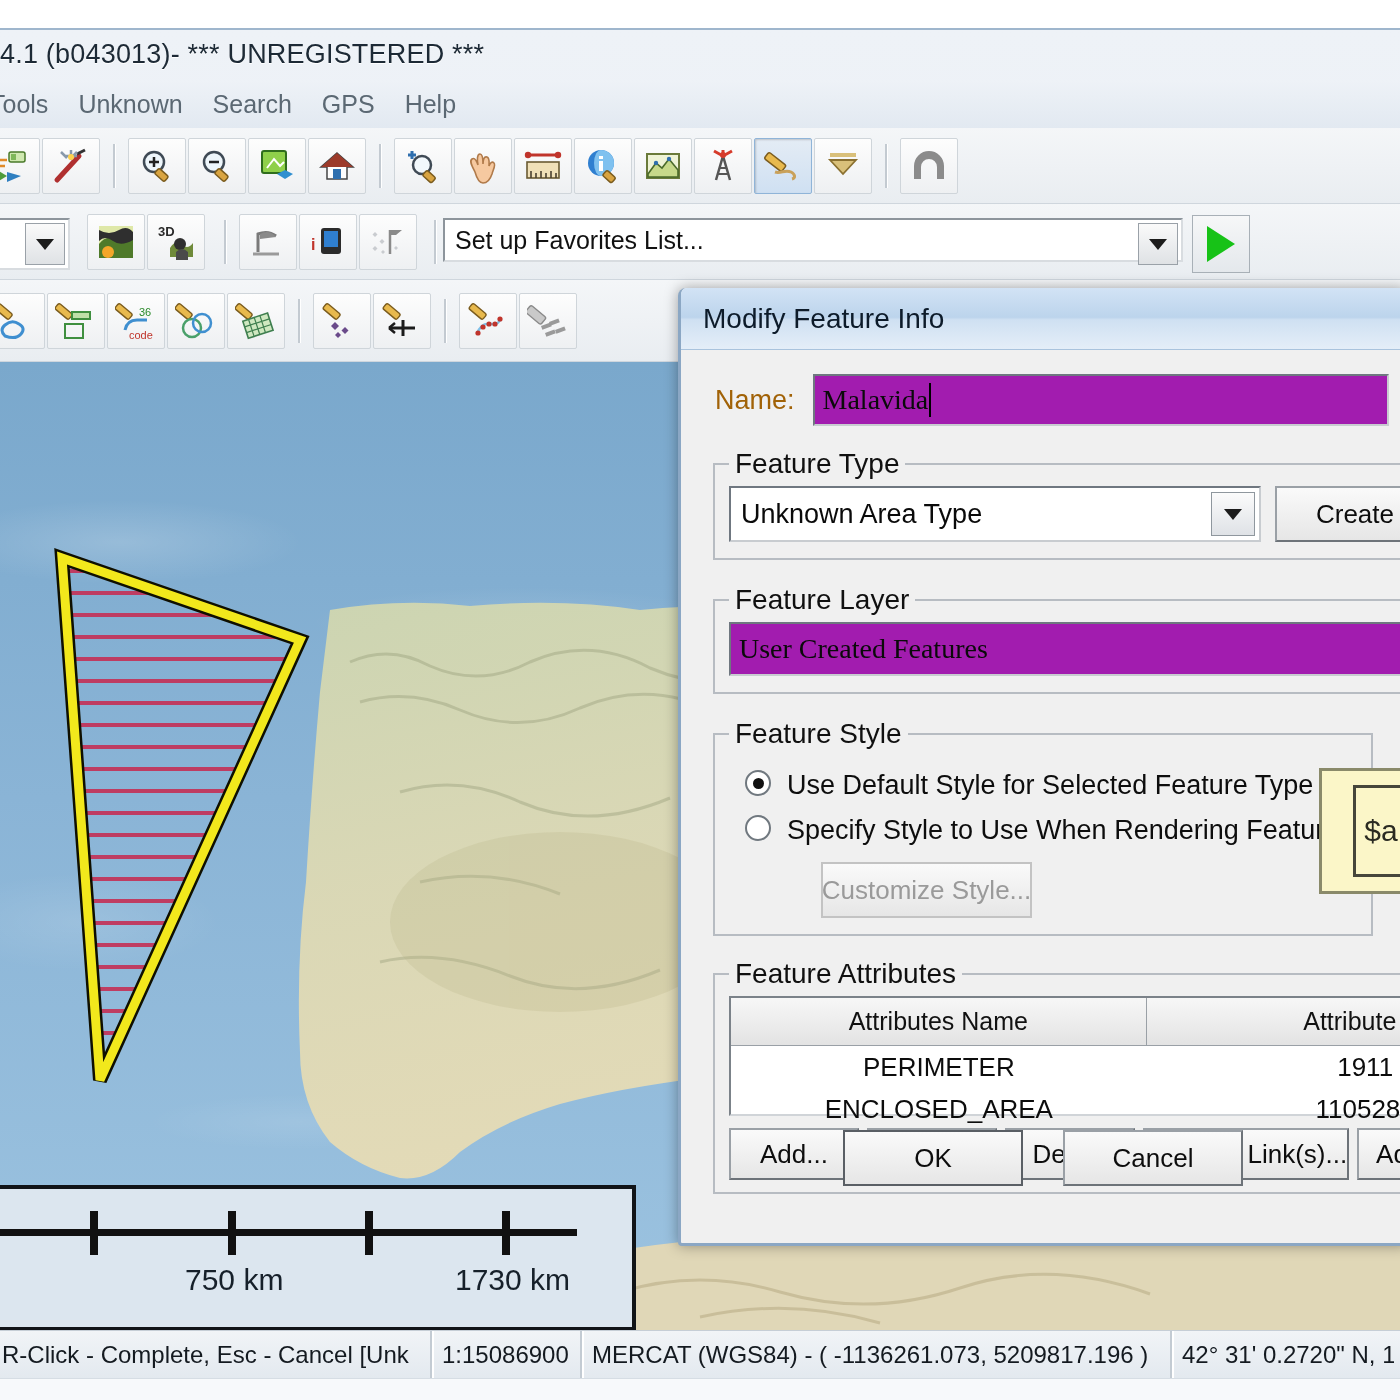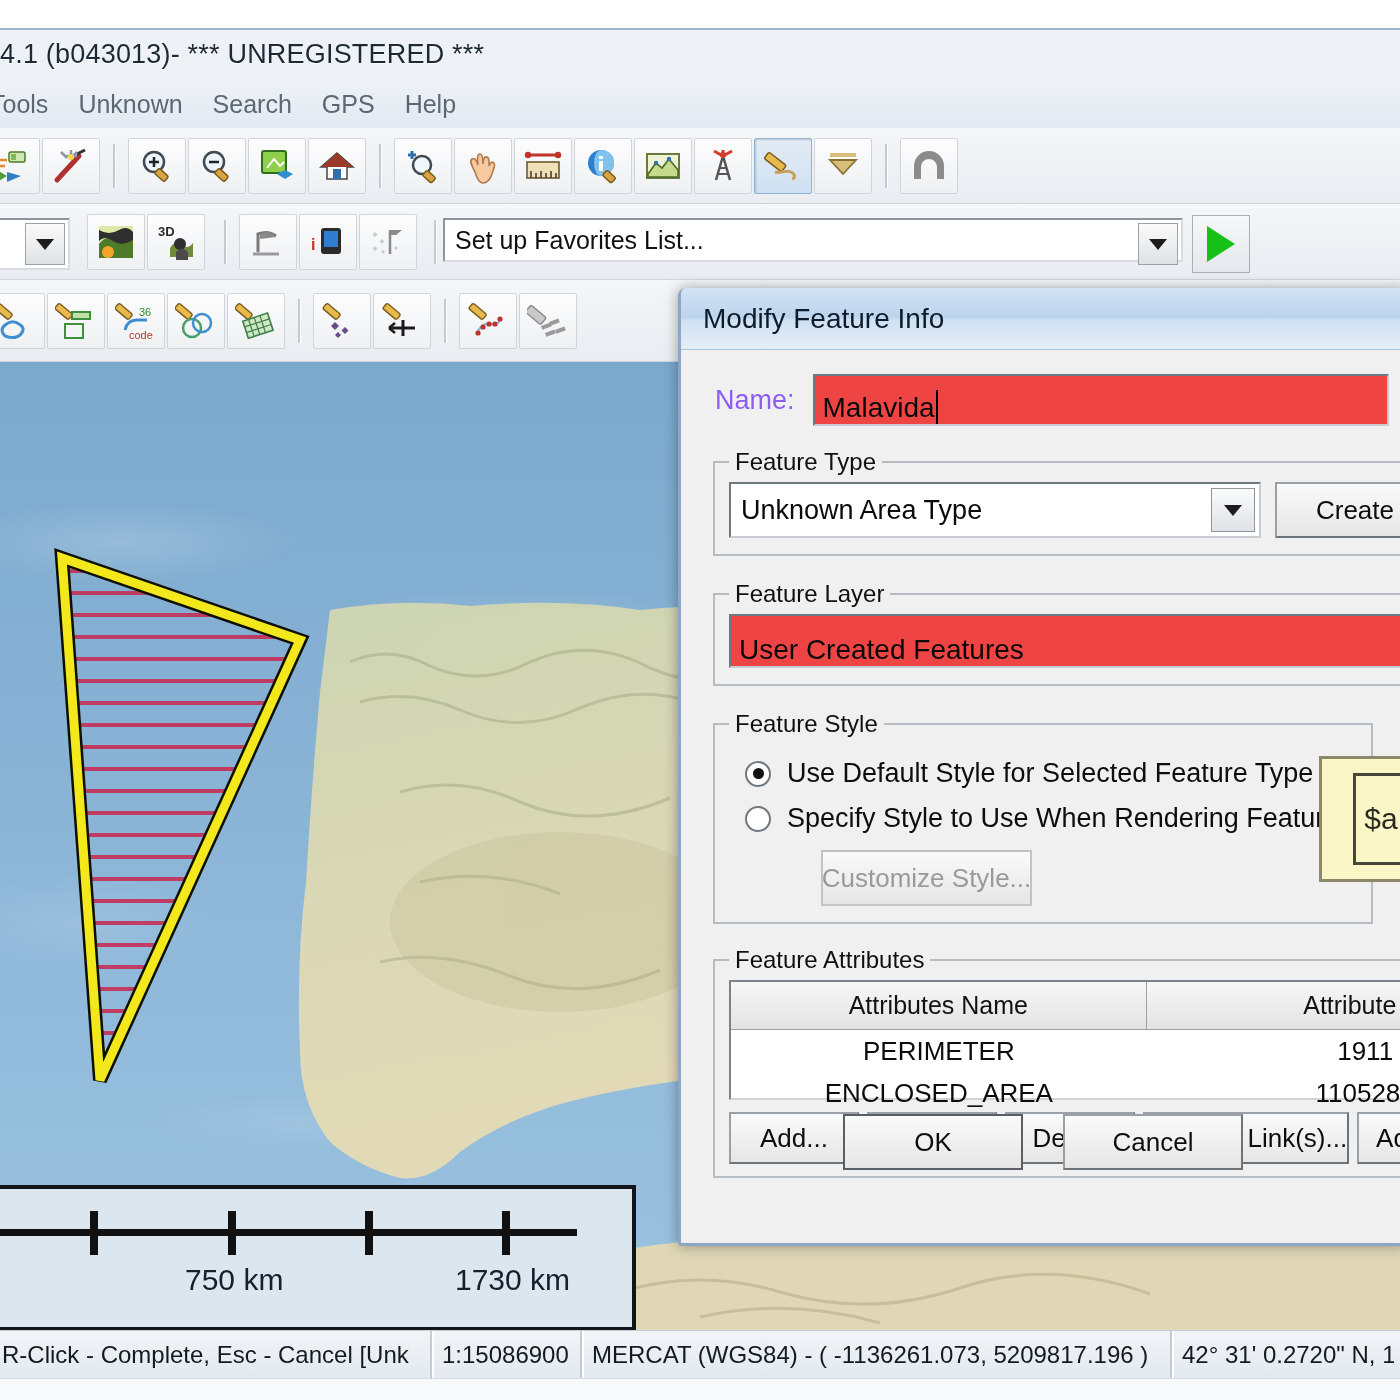--- a/index.html
+++ b/index.html
@@ -148,34 +148,34 @@
   .dlg-titlebar {
     height:62px; border-radius:6px 6px 0 0;
     background: linear-gradient(#d2e3f5, #bcd4ec 48%, #cfe0f2 52%, #e4eef8);
     display:flex; align-items:center; padding-left:22px;
     border-bottom:1px solid #a9c3dd;
   }
   .dlg-title { font-size:28px; color:#0d1b2a; }
   .dlg-body { position:relative; padding:10px 16px; }
 
   .row-name { display:flex; align-items:center; margin:14px 0 10px 18px; }
-  .lbl { font-size:27px; color:#8b5cf6; }
+  .lbl { font-size:27px; color:#a16207; }
   .textbox {
-    background:#ef4444; border:2px solid #6f7780;
+    background:#a21caf; border:2px solid #6f7780;
     border-right-color:#c8ccd0; border-bottom-color:#c8ccd0;
-    height:52px; display:flex; align-items:flex-end; padding-left:8px;
-    font-size:28px; color:#0a0a0a; position:relative;
+    height:52px; display:flex; align-items:center; padding-left:8px;
+    font-size:28px; color:#0a0a0a; position:relative;font-family:Liberation Serif, serif;
   }
   .caret { display:inline-block; width:2px; height:34px; background:#000; margin-left:1px; }
 
   fieldset.grp {
     border:2px solid #b7bcc2; border-radius:0;
     margin: 16px 16px 0 16px; padding: 6px 14px 16px 14px; position:relative;
   }
-  fieldset.grp > legend { font-size:24px; color:#101010; padding:0 6px; }
+  fieldset.grp > legend { font-size:28px; color:#101010; padding:0 6px; }
 
   .ddl {
     height:56px; background:#ffffff;
     border:2px solid #6f7780; border-right-color:#c8ccd0; border-bottom-color:#c8ccd0;
     display:flex; align-items:center; position:relative; padding-left:10px;
     font-size:27px; color:#0a0a0a;
   }
   .ddl .arrowbox {
     position:absolute; right:4px; top:4px; width:44px; height:44px;
     background: linear-gradient(#fbfbfb,#dfe2e6); border:1px solid #8f979e;
@@ -183,21 +183,21 @@
   }
 
   .btn {
     background: linear-gradient(#fafafa,#e6e6e6);
     border:2px solid #9aa0a6; border-right-color:#6d7379; border-bottom-color:#6d7379;
     display:flex; align-items:center; justify-content:center;
     font-size:26px; color:#0d0d0d; white-space:nowrap;
   }
   .btn.disabled { color:#9a9a9a; border-color:#c3c3c3; }
 
-  .radio-row { display:flex; align-items:center; margin: 14px 0 0 16px; }
+  .radio-row { display:flex; align-items:flex-start; margin: 14px 0 0 16px; }
   .radio {
     width:26px; height:26px; border-radius:50%;
     background:#ffffff; border:2px solid #70787f; margin-right:16px;
     display:flex; align-items:center; justify-content:center; flex:none;
   }
   .radio .dot { width:11px; height:11px; border-radius:50%; background:#111; }
   .radio-lbl { font-size:27px; color:#0d0d0d; white-space:nowrap; }
 
   .style-preview {
     position:absolute; right:-46px; top:18px; width:98px; height:126px;

